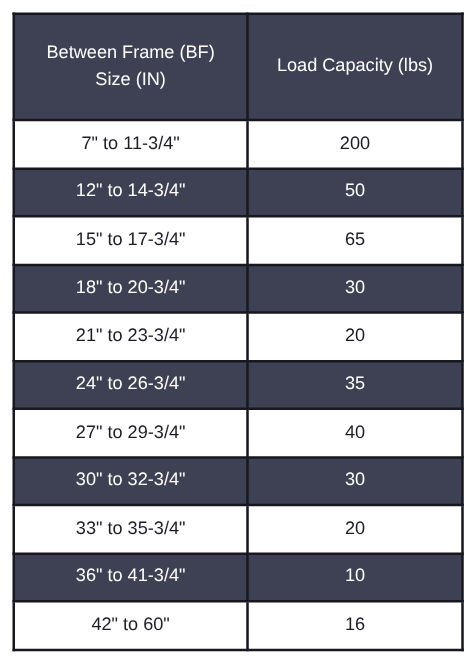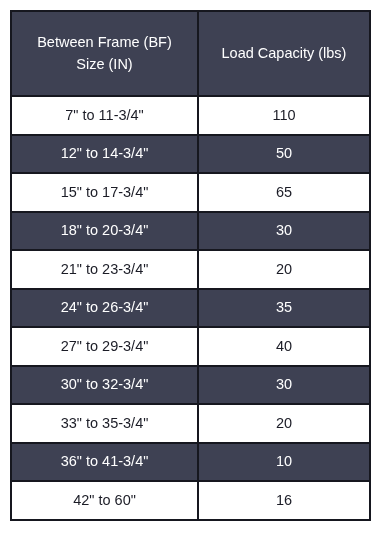--- a/index.html
+++ b/index.html
@@ -86,21 +86,21 @@
           <th>
             <span class="hdr-line">Between Frame (BF)</span>
             <span class="hdr-line">Size (IN)</span>
           </th>
           <th>Load Capacity (lbs)</th>
         </tr>
       </thead>
       <tbody>
         <tr class="row-light">
           <td>7" to 11-3/4"</td>
-          <td>110</td>
+          <td>200</td>
         </tr>
         <tr class="row-dark">
           <td>12" to 14-3/4"</td>
           <td>50</td>
         </tr>
         <tr class="row-light">
           <td>15" to 17-3/4"</td>
           <td>65</td>
         </tr>
         <tr class="row-dark">

